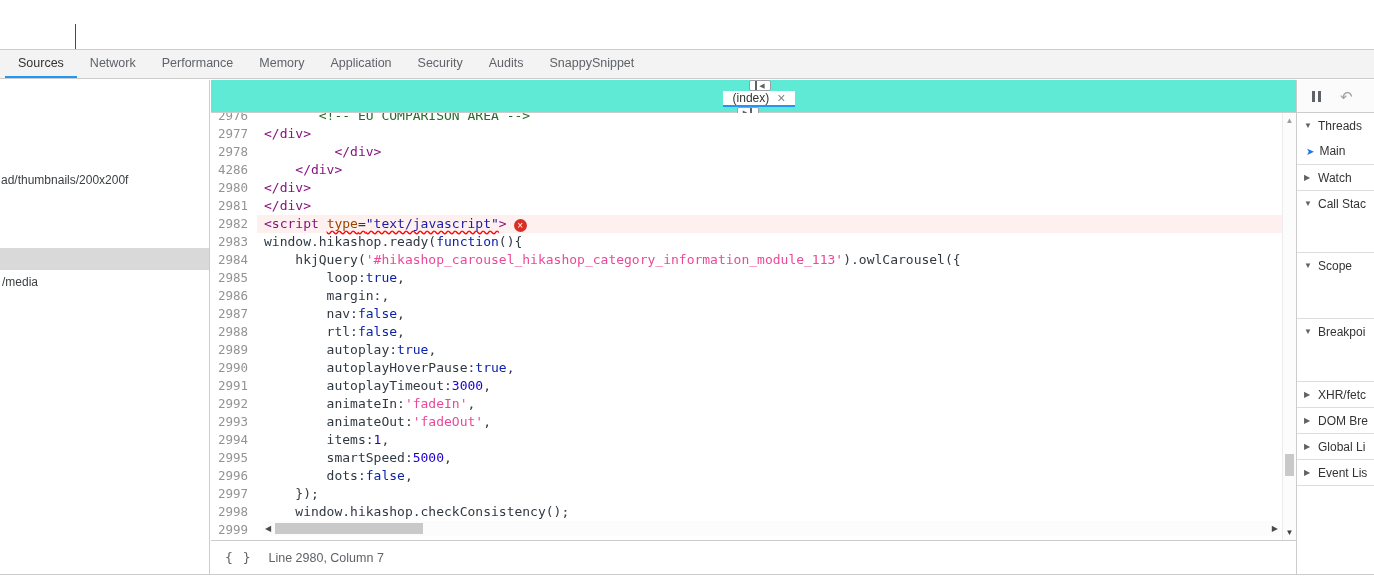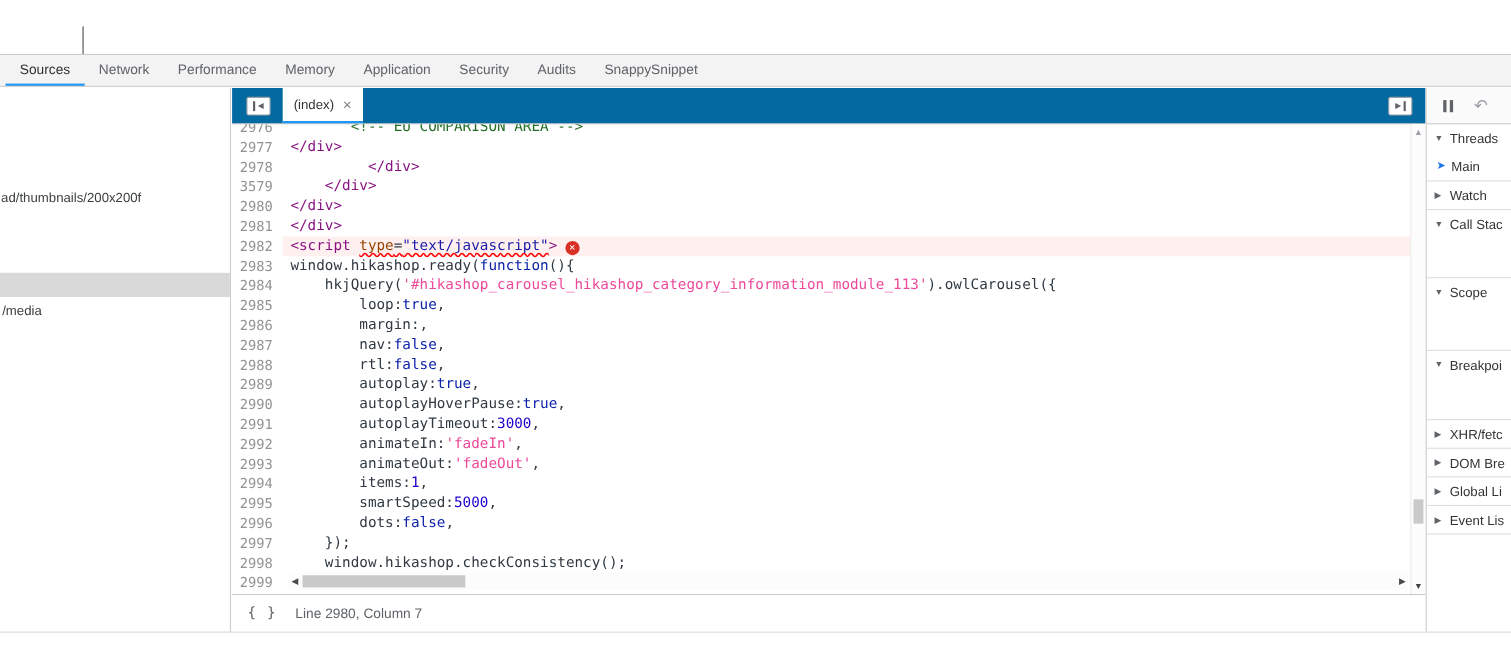--- a/index.html
+++ b/index.html
@@ -25,21 +25,21 @@
   .nav-overflow{position:absolute;left:104px;top:0;line-height:32px;font-size:14px;color:#5f6368;}
   .nav-menu{position:absolute;left:186px;top:0;line-height:32px;font-size:15px;color:#5f6368;}
   .nav-body{position:absolute;top:33px;left:0;right:0;bottom:0;}
   .nav-item{position:absolute;left:0;right:0;height:18px;line-height:18px;font-size:12px;color:#3c4043;white-space:nowrap;overflow:hidden;padding-left:1px;}
   .nav-item.i0{top:58px;}
   .nav-item.i1{top:135px;height:22px;background:#d9d9d9;}
   .nav-item.i2{top:160px;padding-left:2px;}
 
   
   .editor{position:absolute;left:211px;right:78px;top:0;bottom:0;background:#fff;}
-  .editor-tabbar{position:relative;height:32px;border-bottom:1px solid #ccc;background:#0369a1;display:flex;align-items:center;}
+  .editor-tabbar{position:relative;height:32px;border-bottom:1px solid #ccc;background:#5eead4;display:flex;align-items:center;flex-direction:column;}
   .toggle-box{width:20px;height:15px;border:1px solid #9aa0a6;border-radius:2px;display:flex;align-items:center;justify-content:center;gap:2px;background:#fff;}
   .toggle-box.left{margin-left:13px;}
   .toggle-box .bar{width:2px;height:9px;background:#5f6368;}
   .toggle-box .tri{font-size:7px;color:#5f6368;line-height:1;}
   .file-tab{height:32px;box-sizing:border-box;margin-left:11px;padding:0 10px;background:#fff;border-bottom:2px solid var(--accent,#2196f3);display:flex;align-items:center;font-size:12px;color:#333;}
   .file-tab .close{margin-left:8px;font-size:14px;color:#80868b;line-height:1;}
   .tabbar-spacer{flex:1;}
   .toggle-box.right{margin-right:12px;}
 
   
@@ -141,21 +141,21 @@
           <span class="tri">▶</span>
           <span class="bar"></span>
         </span>
       </div>
 
       <div class="code-area">
         <div class="code-lines">
             <div class="code-row"><div class="gutter">2976</div><div class="code-text"><span class="tok-comment">       &lt;!-- EU COMPARISON AREA --&gt;</span></div></div>
             <div class="code-row"><div class="gutter">2977</div><div class="code-text"><span class="tok-tag">&lt;/div&gt;</span></div></div>
             <div class="code-row"><div class="gutter">2978</div><div class="code-text"><span class="tok-plain">         </span><span class="tok-tag">&lt;/div&gt;</span></div></div>
-            <div class="code-row"><div class="gutter">3579</div><div class="code-text"><span class="tok-plain">    </span><span class="tok-tag">&lt;/div&gt;</span></div></div>
+            <div class="code-row"><div class="gutter">4286</div><div class="code-text"><span class="tok-plain">    </span><span class="tok-tag">&lt;/div&gt;</span></div></div>
             <div class="code-row"><div class="gutter">2980</div><div class="code-text"><span class="tok-tag">&lt;/div&gt;</span></div></div>
             <div class="code-row"><div class="gutter">2981</div><div class="code-text"><span class="tok-tag">&lt;/div&gt;</span></div></div>
             <div class="code-row error-line"><div class="gutter">2982</div><div class="code-text"><span class="tok-tag">&lt;script </span><span class="tok-attr squiggle">type</span><span class="tok-plain squiggle">=</span><span class="tok-attrval squiggle">"text/javascript"</span><span class="tok-tag">&gt;</span><span class="err-icon">×</span></div></div>
             <div class="code-row"><div class="gutter">2983</div><div class="code-text"><span class="tok-plain">window.hikashop.ready(</span><span class="tok-kw">function</span><span class="tok-plain">(){</span></div></div>
             <div class="code-row"><div class="gutter">2984</div><div class="code-text"><span class="tok-plain">    hkjQuery(</span><span class="tok-str">'#hikashop_carousel_hikashop_category_information_module_113'</span><span class="tok-plain">).owlCarousel({</span></div></div>
             <div class="code-row"><div class="gutter">2985</div><div class="code-text"><span class="tok-plain">        loop:</span><span class="tok-atom">true</span><span class="tok-plain">,</span></div></div>
             <div class="code-row"><div class="gutter">2986</div><div class="code-text"><span class="tok-plain">        margin:,</span></div></div>
             <div class="code-row"><div class="gutter">2987</div><div class="code-text"><span class="tok-plain">        nav:</span><span class="tok-atom">false</span><span class="tok-plain">,</span></div></div>
             <div class="code-row"><div class="gutter">2988</div><div class="code-text"><span class="tok-plain">        rtl:</span><span class="tok-atom">false</span><span class="tok-plain">,</span></div></div>
             <div class="code-row"><div class="gutter">2989</div><div class="code-text"><span class="tok-plain">        autoplay:</span><span class="tok-atom">true</span><span class="tok-plain">,</span></div></div>

